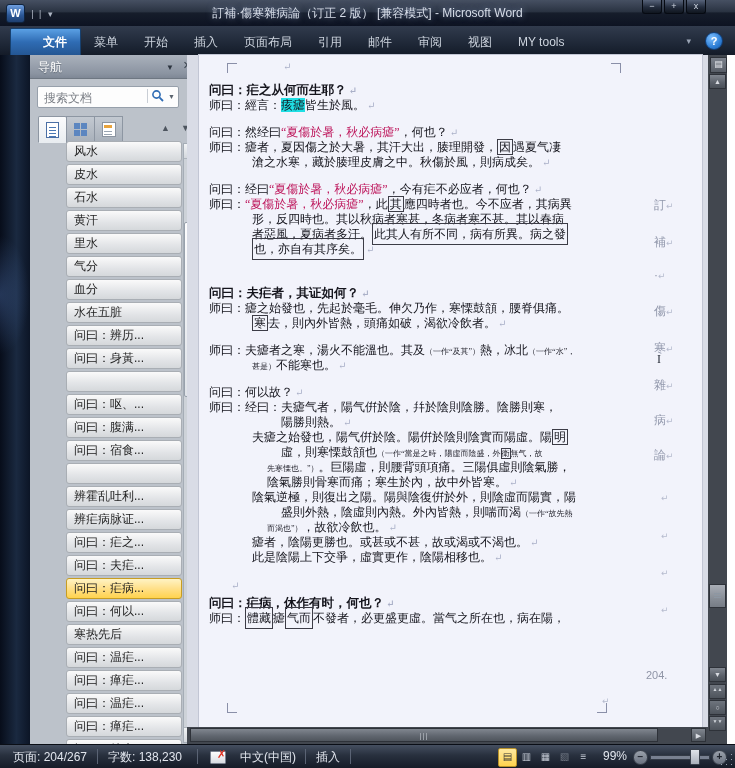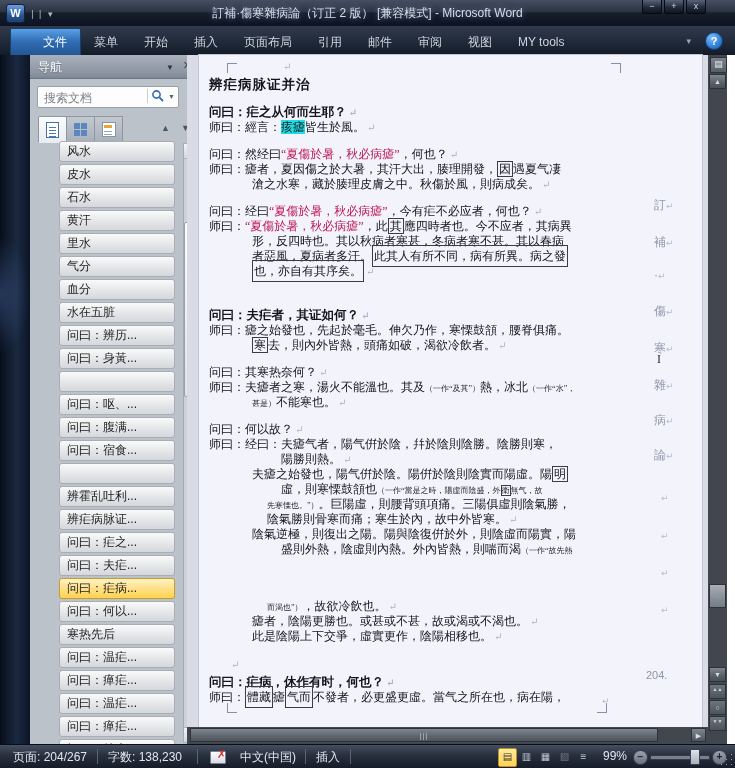--- a/index.html
+++ b/index.html
@@ -14,21 +14,21 @@
   #title-text{position:absolute;left:0;right:0;top:0;height:26px;line-height:26px;text-align:center;
     color:#d7dde8;font-size:12px;text-shadow:0 0 6px rgba(180,200,255,.55);}
   #win-btns{position:absolute;right:29px;top:0;display:flex;gap:2px;}
   .win-btn{width:18px;height:13px;border:1px solid #060a12;border-top:none;border-radius:0 0 3px 3px;
     background:linear-gradient(#57637a,#232c3d 55%,#10161f);color:#cfd6e2;font-size:9px;line-height:12px;text-align:center;}
   
   #tabrow{position:absolute;left:0;top:26px;width:735px;height:29px;
     background:linear-gradient(#313b4d,#1c2534 70%,#141b28);display:flex;align-items:flex-end;padding-left:10px;box-sizing:border-box;}
   .tab{height:26px;line-height:26px;padding:0 13px;font-size:12px;color:#cdd4de;}
   .tab.active{background:linear-gradient(#5aa0e4,#2f6cb4 50%,#245693);color:#fff;border-radius:2px 2px 0 0;
-    border:1px solid #17406e;border-bottom:none;font-weight:normal;padding-left:32px;}
+    border:1px solid #17406e;border-bottom:none;font-weight:bold;padding-left:32px;}
   #ribbon-chevron{position:absolute;right:44px;top:36px;color:#9aa4b4;font-size:9px;}
   #help-btn{position:absolute;right:12px;top:32px;width:16px;height:16px;border-radius:50%;
     background:radial-gradient(circle at 35% 30%,#7ec0ff,#2f7fd6 60%,#1b5ca6);color:#fff;font-size:11px;font-weight:bold;
     text-align:center;line-height:16px;border:1px solid #123f78;}
   
   #leftstrip{position:absolute;left:0;top:55px;width:30px;height:690px;
     background:linear-gradient(90deg,#070d1a,#1a2940 55%,#0c1526);}
   #leftstrip .glow{position:absolute;left:0;top:180px;width:30px;height:120px;
     background:radial-gradient(ellipse at 0% 50%,rgba(90,130,200,.35),transparent 70%);}
   
@@ -53,21 +53,21 @@
   .icon-grid{width:13px;height:13px;background:
     linear-gradient(#5c86c0,#5c86c0) 0 0/6px 6px no-repeat,
     linear-gradient(#5c86c0,#5c86c0) 7px 0/6px 6px no-repeat,
     linear-gradient(#5c86c0,#5c86c0) 0 7px/6px 6px no-repeat,
     linear-gradient(#5c86c0,#5c86c0) 7px 7px/6px 6px no-repeat;}
   .icon-results{width:12px;height:13px;background:#fff;border:1px solid #8b94a0;
     background-image:linear-gradient(#e8a33d,#e8a33d),repeating-linear-gradient(#fff 0 2px,#9aa5b2 2px 3px);
     background-size:8px 3px,8px 100%;background-position:1px 2px,1px 6px;background-repeat:no-repeat;}
   .nav-arrow{position:absolute;font-size:9px;color:#4d555f;}
   
-  #nav-list{position:absolute;left:5px;top:86px;width:157px;height:604px;overflow:hidden;padding-left:24px;box-sizing:border-box;}
+  #nav-list{position:absolute;left:12px;top:86px;width:157px;height:604px;overflow:hidden;padding-left:24px;box-sizing:border-box;}
   .nav-item{width:107px;height:19px;line-height:19px;margin-bottom:2px;border:1px solid #a9aeb4;border-radius:3px;
     background:linear-gradient(#fafafa,#e2e4e7 60%,#d5d8db);font-size:12px;color:#1c1c1c;padding-left:7px;
     white-space:nowrap;overflow:hidden;}
   .nav-item.sel{background:linear-gradient(#fff3c4,#ffe08a 50%,#ffd34e);border-color:#c79d22;}
   
   #nav-scroll{position:absolute;right:2px;top:88px;width:15px;height:600px;background:#cdd2d8;border:1px solid #a5adb6;box-sizing:border-box;}
   .sbtn{position:absolute;left:0;width:13px;height:14px;background:linear-gradient(#f2f4f6,#d4d8dd);
     text-align:center;font-size:7px;color:#55606c;line-height:14px;border-bottom:1px solid #aeb5bd;}
   #nav-thumb{position:absolute;left:0;top:78px;width:13px;height:175px;border:1px solid #98a1ac;border-radius:2px;
     background:linear-gradient(#fdfdfe,#dfe3e8);box-sizing:border-box;}
@@ -256,53 +256,51 @@
 </div>
 
 <div id="docarea">
   <div id="page">
     <div class="crop tl" style="left:28px;top:8px;"></div>
     <div class="crop tr" style="left:412px;top:8px;"></div>
     <div class="crop bl" style="left:28px;top:648px;"></div>
     <div class="crop br" style="left:398px;top:648px;"></div>
     <div id="doc-content">
         <div class="bk" style="padding-left: 72px;"><span class="sg-p">↵</span></div>
-        <div class="bk h1"><span class="sg-n">辨疟病脉证并治</span></div>
         <div class="gap" style="height: 9px;"></div>
         <div class="bk bold"><span class="sg-n">问曰：疟之从何而生耶？</span><span class="sg-p">↵</span></div>
         <div class="bk"><span class="sg-n">师曰：經言：</span><span class="sg-h">痎瘧</span><span class="sg-n">皆生於風。</span><span class="sg-p">↵</span></div>
         <div class="gap" style="height: 12px;"></div>
         <div class="bk"><span class="sg-n">问曰：然经曰</span><span class="sg-r">“夏傷於暑，秋必病瘧”</span><span class="sg-n">，何也？</span><span class="sg-p">↵</span></div>
         <div class="bk"><span class="sg-n">师曰：瘧者，夏因傷之於大暑，其汗大出，腠理開發，</span><span class="sg-c">因</span><span class="sg-n">遇夏气凄</span></div>
         <div class="bk" style="padding-left: 43px;"><span class="sg-n">滄之水寒，藏於腠理皮膚之中。秋傷於風，則病成矣。</span><span class="sg-p">↵</span></div>
         <div class="gap" style="height: 12px;"></div>
         <div class="bk"><span class="sg-n">问曰：经曰</span><span class="sg-r">“夏傷於暑，秋必病瘧”</span><span class="sg-n">，今有疟不必应者，何也？</span><span class="sg-p">↵</span></div>
         <div class="bk"><span class="sg-n">师曰：</span><span class="sg-r">“夏傷於暑，秋必病瘧”</span><span class="sg-n">，此</span><span class="sg-c">其</span><span class="sg-n">應四時者也。今不应者，其病異</span></div>
         <div class="bk" style="padding-left: 43px;"><span class="sg-n">形，反四時也。其以秋病者寒甚，冬病者寒不甚。其以春病</span></div>
         <div class="bk" style="padding-left: 43px;"><span class="sg-n">者惡風，夏病者多汗。</span><span class="sg-x">此其人有所不同，病有所異。病之發</span></div>
         <div class="bk" style="padding-left: 43px;"><span class="sg-x">也，亦自有其序矣。</span><span class="sg-p">↵</span></div>
         <div class="gap" style="height: 29px;"></div>
         <div class="bk bold"><span class="sg-n">问曰：夫疟者，其证如何？</span><span class="sg-p">↵</span></div>
         <div class="bk"><span class="sg-n">师曰：瘧之始發也，先起於毫毛。伸欠乃作，寒慄鼓頷，腰脊俱痛。</span></div>
         <div class="bk" style="padding-left: 43px;"><span class="sg-c">寒</span><span class="sg-n">去，則內外皆熱，頭痛如破，渴欲冷飲者。</span><span class="sg-p">↵</span></div>
         <div class="gap" style="height: 12px;"></div>
-        <div class="bk"><span class="sg-n">问曰：其寒热奈何？</span><span class="sg-p">↵</span></div>
         <div class="bk"><span class="sg-n">师曰：夫瘧者之寒，湯火不能溫也。其及</span><span class="sg-s">（一作“及其”）</span><span class="sg-n">熱，冰北</span><span class="sg-s">（一作“水”，</span></div>
         <div class="bk" style="padding-left: 43px;"><span class="sg-s">甚是）</span><span class="sg-n">不能寒也。</span><span class="sg-p">↵</span></div>
         <div class="gap" style="height: 12px;"></div>
         <div class="bk"><span class="sg-n">问曰：何以故？</span><span class="sg-p">↵</span></div>
         <div class="bk"><span class="sg-n">师曰：经曰：夫瘧气者，陽气倂於陰，幷於陰則陰勝。陰勝則寒，</span></div>
         <div class="bk" style="padding-left: 72px;"><span class="sg-n">陽勝則熱。</span><span class="sg-p">↵</span></div>
         <div class="bk" style="padding-left: 43px;"><span class="sg-n">夫瘧之始發也，陽气倂於陰。陽倂於陰則陰實而陽虛。陽</span><span class="sg-c">明</span></div>
         <div class="bk" style="padding-left: 72px;"><span class="sg-n">虛，則寒慄鼓頷也</span><span class="sg-s">（一作“當是之時，陽虛而陰盛，外</span><span class="sg-sc">衛</span><span class="sg-s">無气，故</span></div>
         <div class="bk" style="padding-left: 58px;"><span class="sg-s">先寒慄也。”）</span><span class="sg-n">。巨陽虛，則腰背頭項痛。三陽俱虛則陰氣勝，</span></div>
         <div class="bk" style="padding-left: 58px;"><span class="sg-n">陰氣勝則骨寒而痛；寒生於內，故中外皆寒。</span><span class="sg-p">↵</span></div>
         <div class="bk" style="padding-left: 43px;"><span class="sg-n">陰氣逆極，則復出之陽。陽與陰復倂於外，則陰虛而陽實，陽</span></div>
         <div class="bk" style="padding-left: 72px;"><span class="sg-n">盛則外熱，陰虛則內熱。外內皆熱，則喘而渴</span><span class="sg-s">（一作“故先熱</span></div>
-        <div class="bk" style="padding-left: 58px; margin-top: 42px;"><span class="sg-s">而渴也”）</span><span class="sg-n">，故欲冷飲也。</span><span class="sg-p">↵</span></div>
+        <div class="bk" style="padding-left: 58px;"><span class="sg-s">而渴也”）</span><span class="sg-n">，故欲冷飲也。</span><span class="sg-p">↵</span></div>
         <div class="bk" style="padding-left: 43px;"><span class="sg-n">瘧者，陰陽更勝也。或甚或不甚，故或渴或不渴也。</span><span class="sg-p">↵</span></div>
         <div class="bk" style="padding-left: 43px;"><span class="sg-n">此是陰陽上下交爭，虛實更作，陰陽相移也。</span><span class="sg-p">↵</span></div>
         <div class="gap" style="height: 13px;"></div>
         <div class="bk" style="padding-left: 20px;"><span class="sg-p">↵</span></div>
         <div class="gap" style="height: 3px;"></div>
         <div class="bk bold"><span class="sg-n">问曰：疟病，休作有时，何也？</span><span class="sg-p">↵</span></div>
         <div class="bk"><span class="sg-n">师曰：</span><span class="sg-x">體藏</span><span class="sg-n">瘧</span><span class="sg-x">气而</span><span class="sg-n">不發者，必更盛更虛。當气之所在也，病在陽，</span></div>
       </div>
     <div id="margin-col">
         <div class="vchar" style="top: 142px;"><span>訂</span><span class="pm">↵</span></div>

